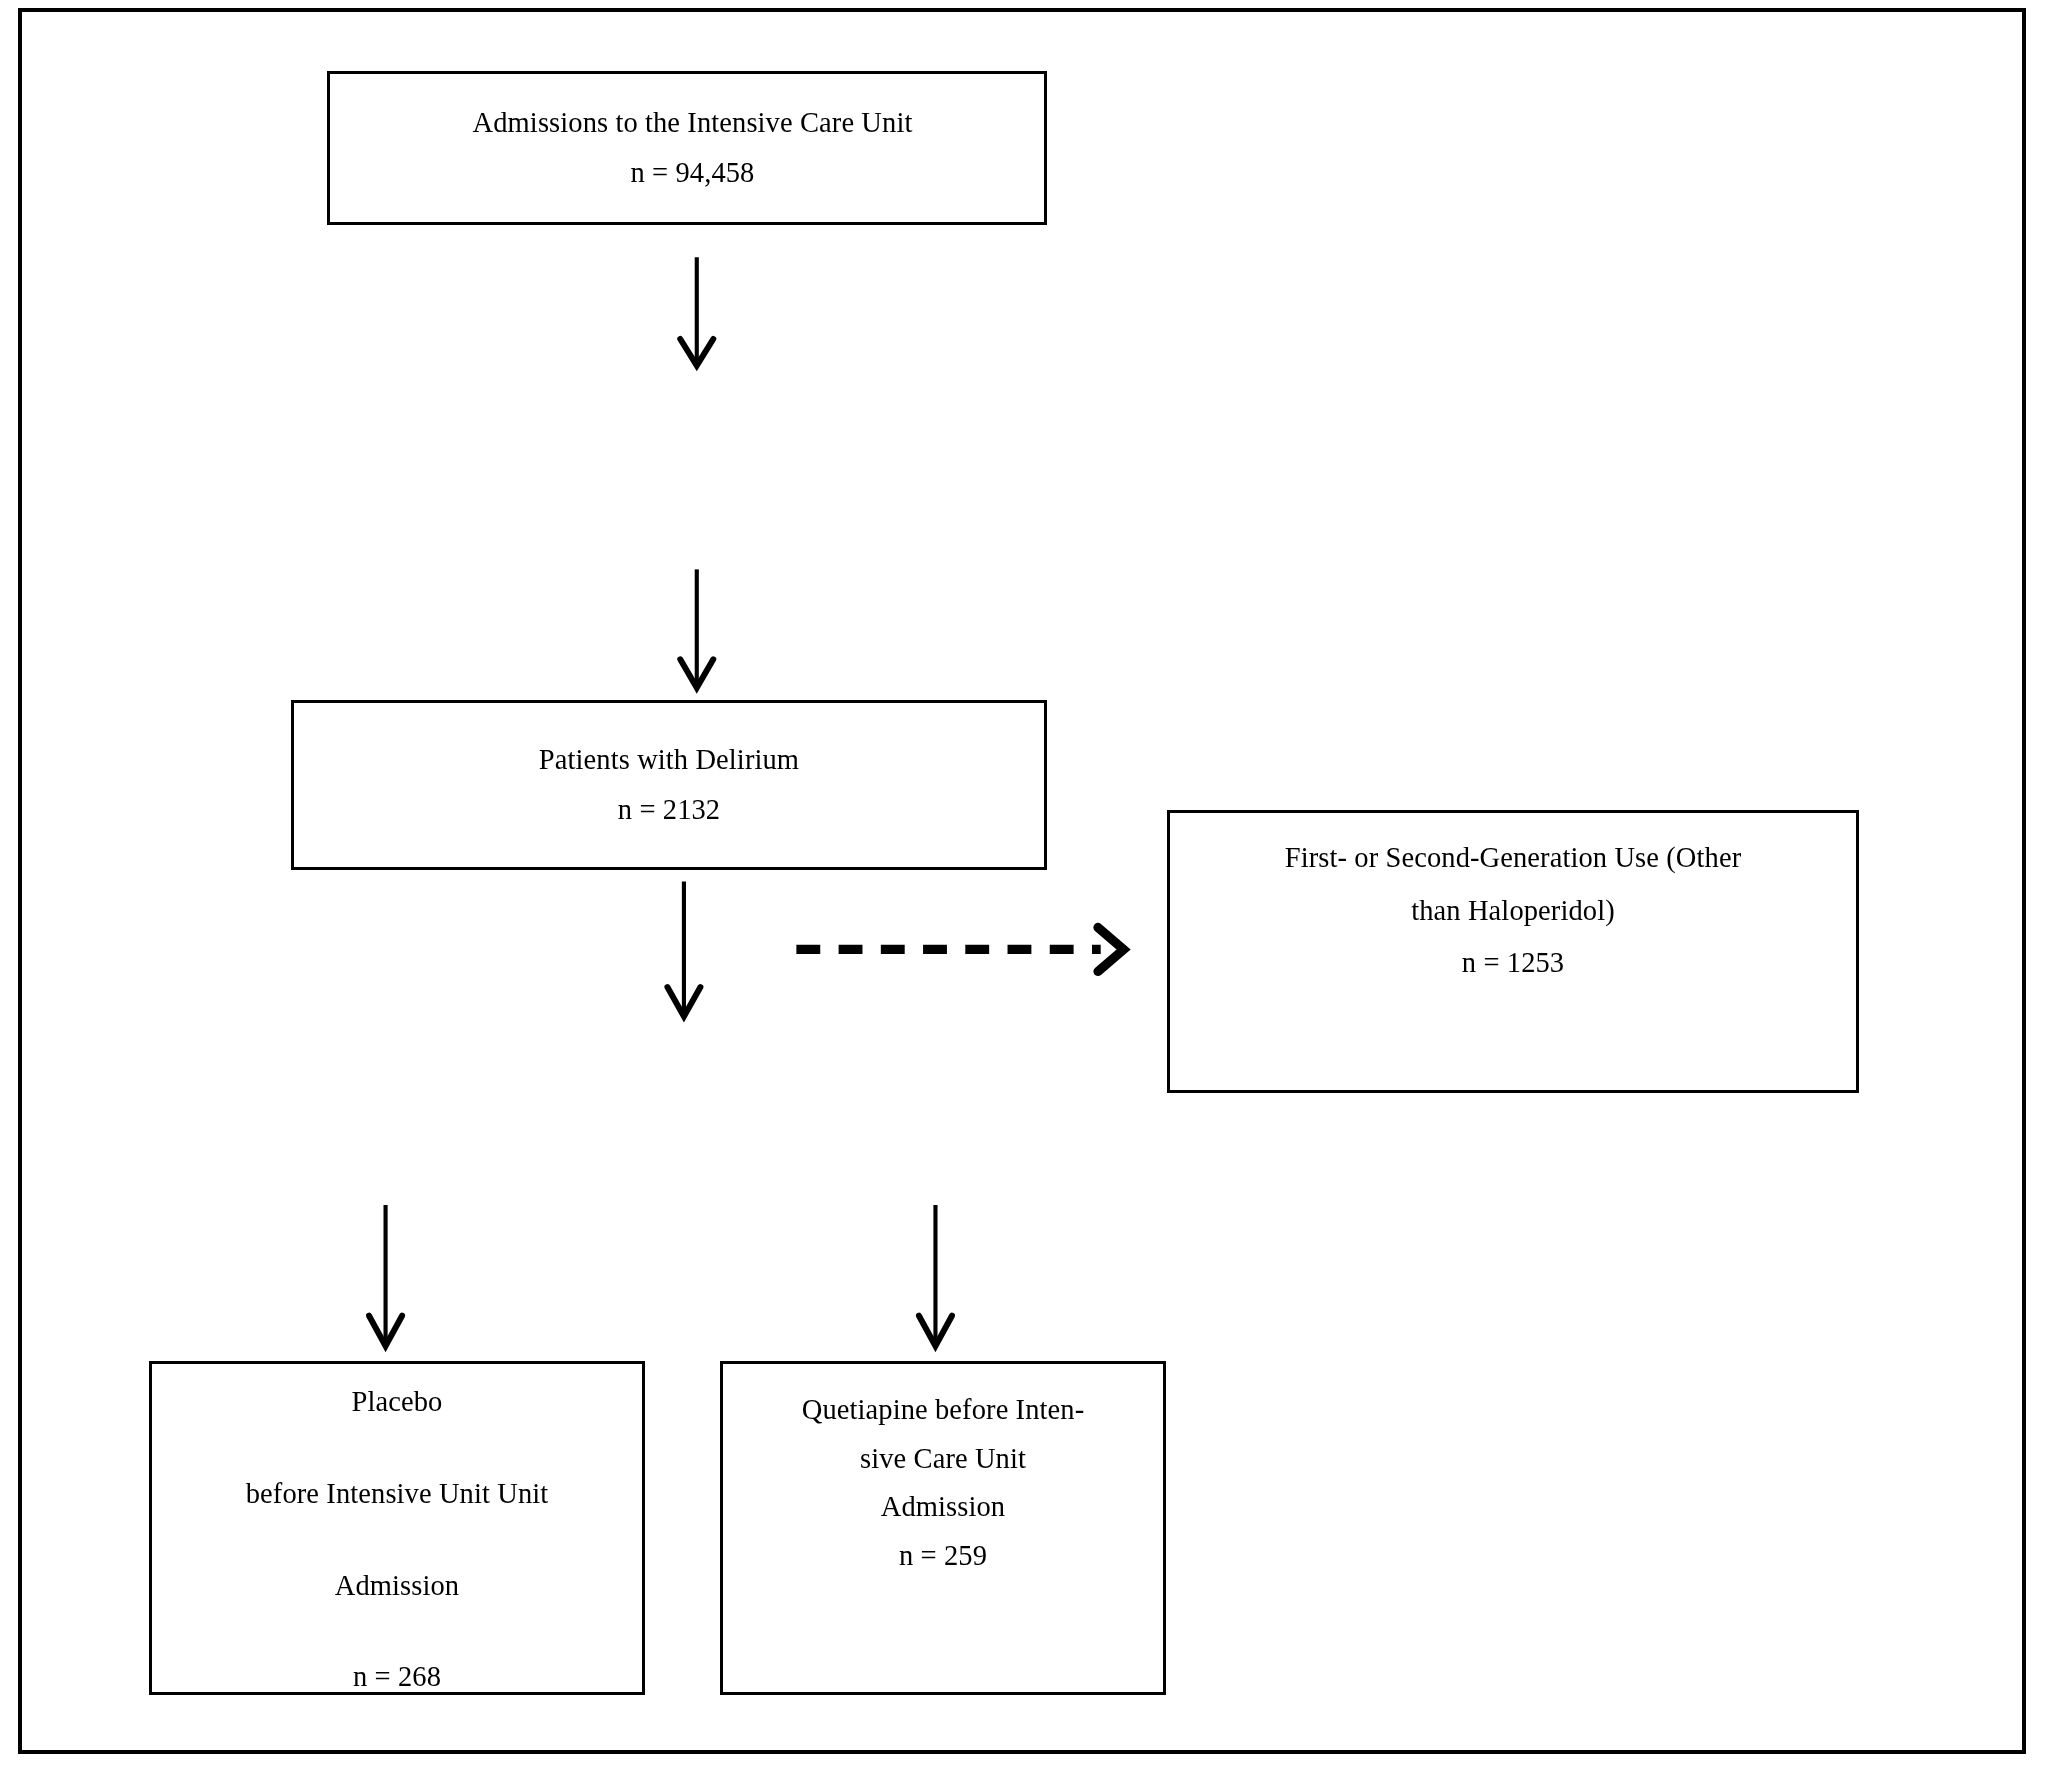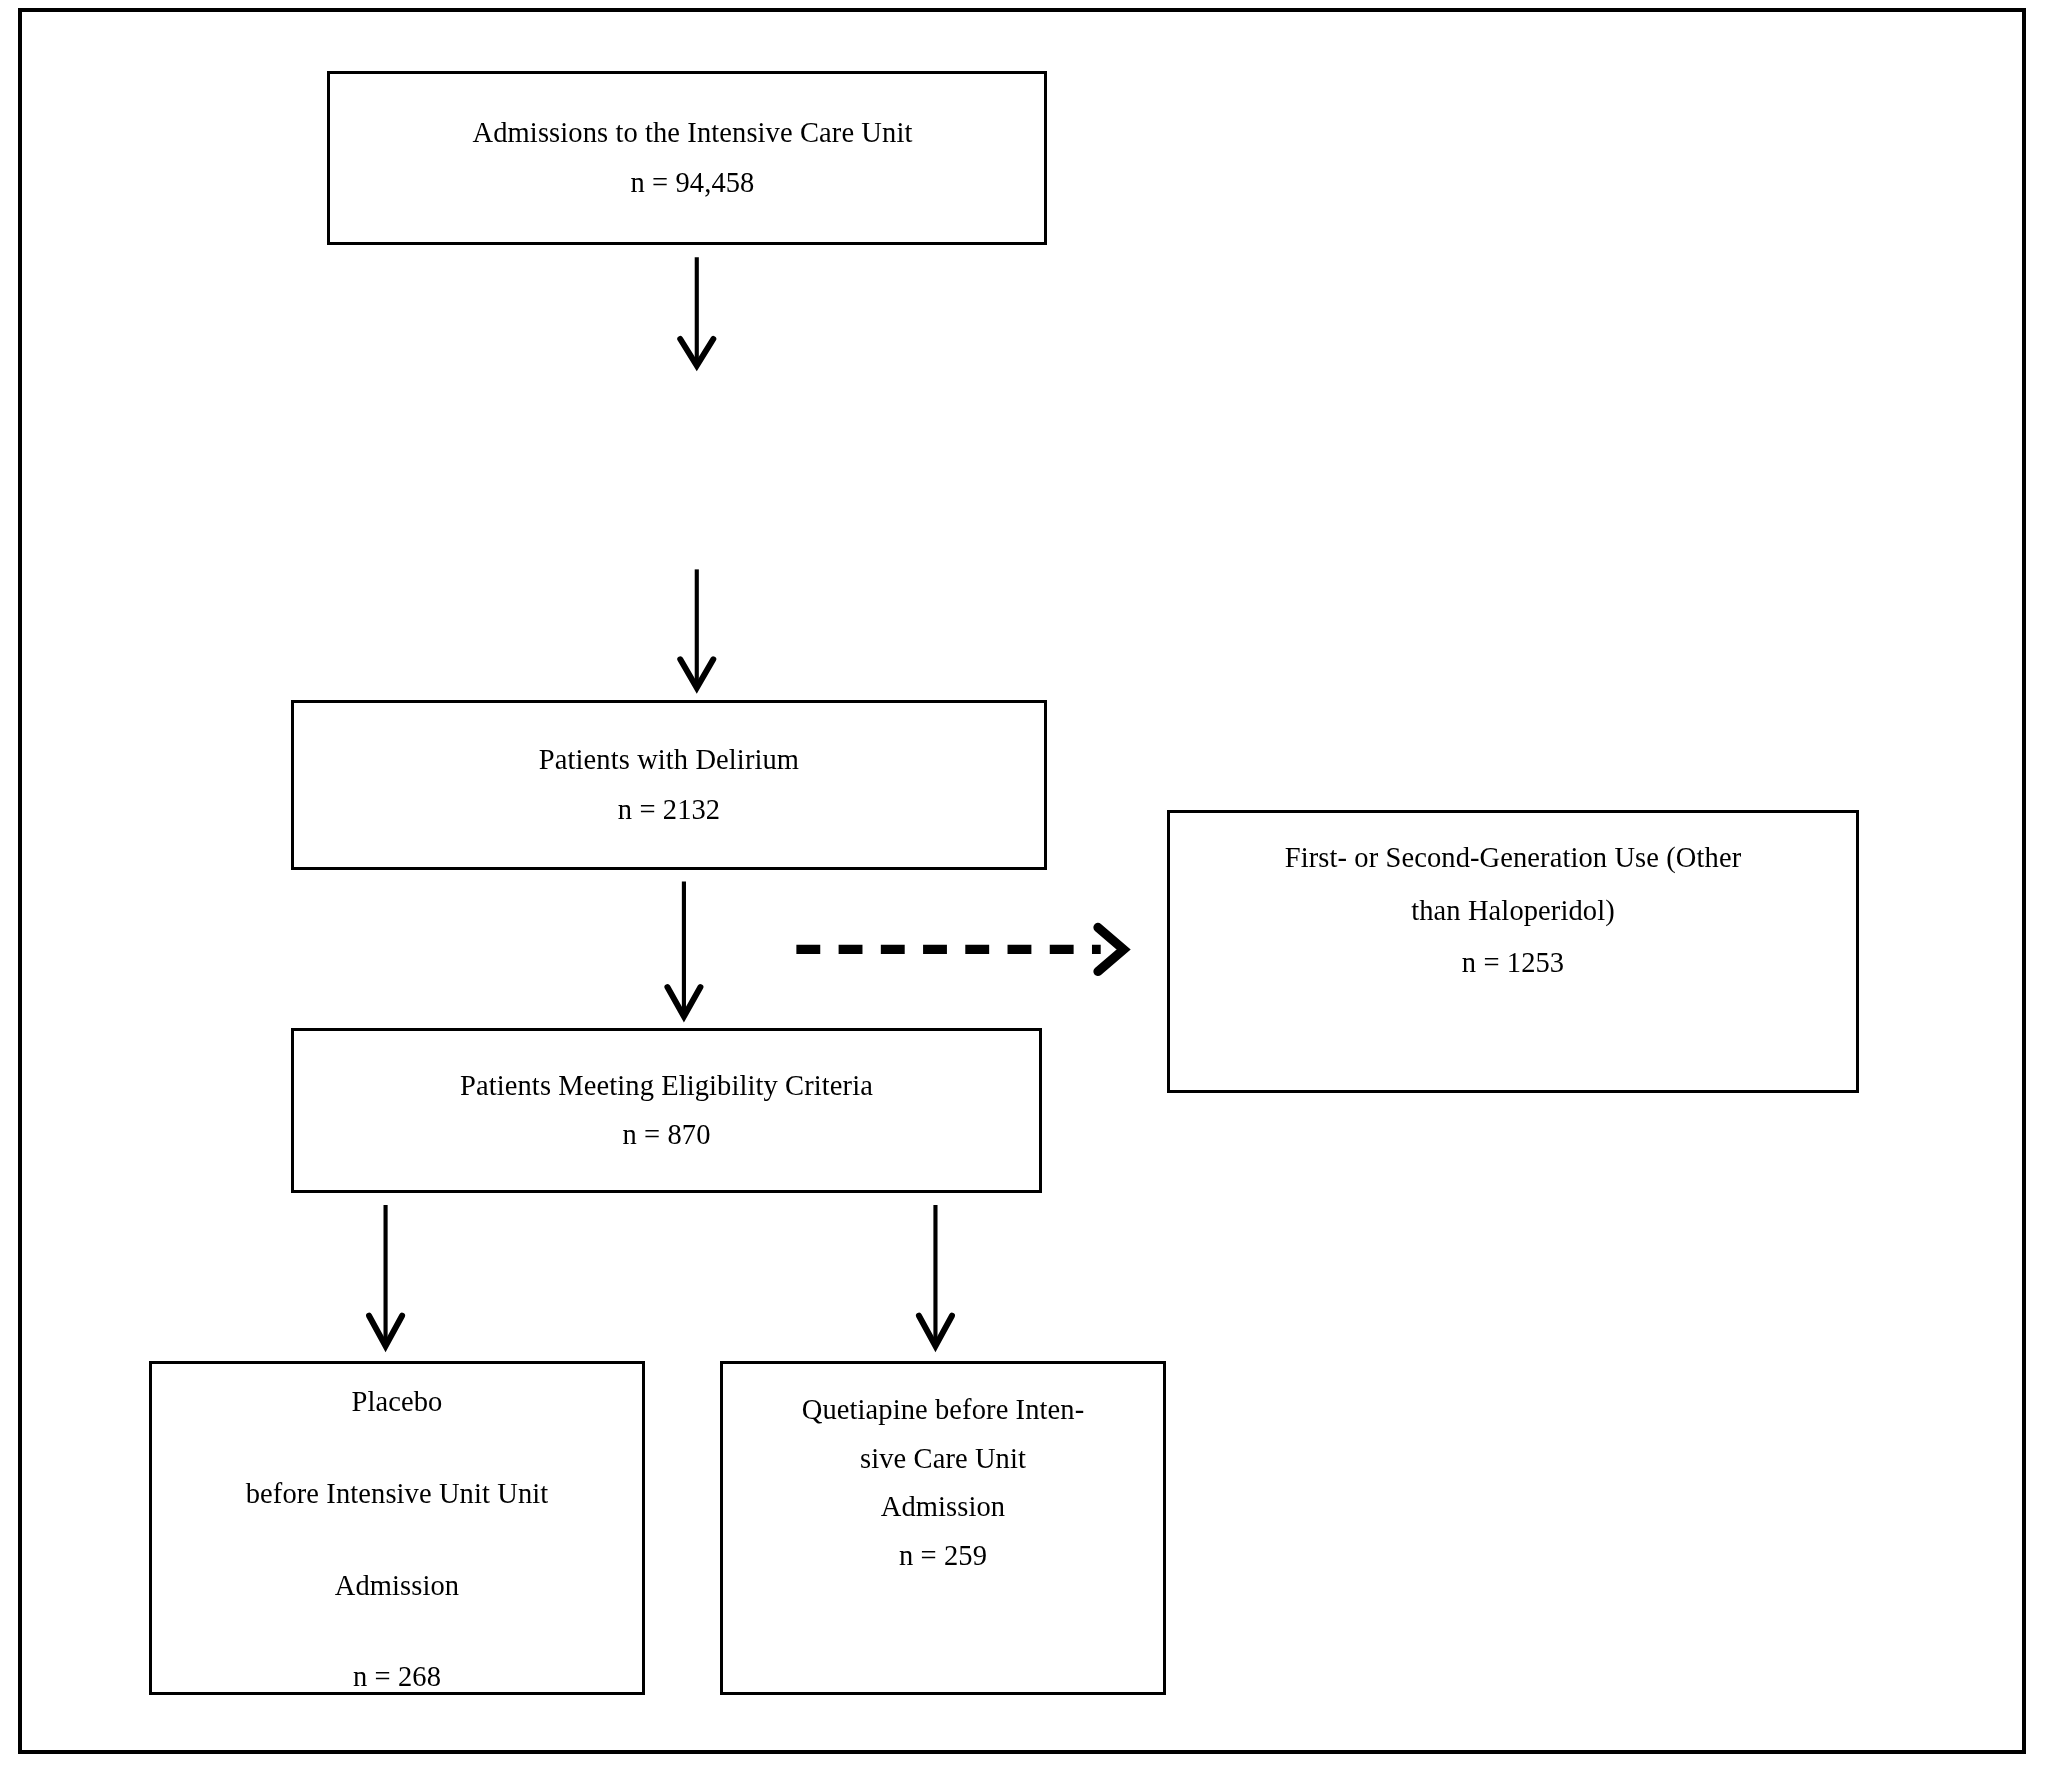--- a/index.html
+++ b/index.html
@@ -45,21 +45,21 @@
   .node .line {
     display: block;
     width: 100%;
     font-size: 28.5px;
     letter-spacing: 0.1px;
     white-space: nowrap;
   }
   .node .line + .line { margin-top: 21px; }
 
   
-  #node-admissions   { left: 327px;  top: 71px;  width: 720px; height: 174px; padding-left: 11px; }
+  #node-admissions   { left: 327px;  top: 71px;  width: 720px; height: 154px; padding-left: 11px; }
   #node-first-icu    { left: 340px;  top: 378px;  width: 721px; height: 180px; }
   #node-delirium     { left: 291px;  top: 700px; width: 756px; height: 170px; }
   #node-eligibility  { left: 291px;  top: 1028px; width: 751px; height: 165px; }
   #node-exclusion    { left: 1167px; top: 810px; width: 692px; height: 283px; }
   #node-placebo      { left: 149px;  top: 1361px; width: 496px; height: 334px; }
   #node-quetiapine   { left: 720px; top: 1361px; width: 446px;  height: 334px; }
 
   
   #node-exclusion    { justify-content: flex-start; padding-top: 31px; }
   #node-placebo      { justify-content: space-between; padding-top: 24px; }
@@ -147,24 +147,20 @@
     <span class="line">Admissions to the Intensive Care Unit</span>
     <span class="line">n = 94,458</span>
   </div>
 
 
   <div class="node" id="node-delirium">
     <span class="line">Patients with Delirium</span>
     <span class="line">n = 2132</span>
   </div>
 
-  <div class="node" id="node-eligibility">
-    <span class="line">Patients Meeting Eligibility Criteria</span>
-    <span class="line">n = 870</span>
-  </div>
 
   <div class="node" id="node-exclusion">
     <span class="line">First- or Second-Generation Use (Other</span>
     <span class="line">than Haloperidol)</span>
     <span class="line">n = 1253</span>
   </div>
 
   <div class="node" id="node-placebo">
     <span class="line">Placebo</span>
     <span class="line">before Intensive Unit Unit</span>

